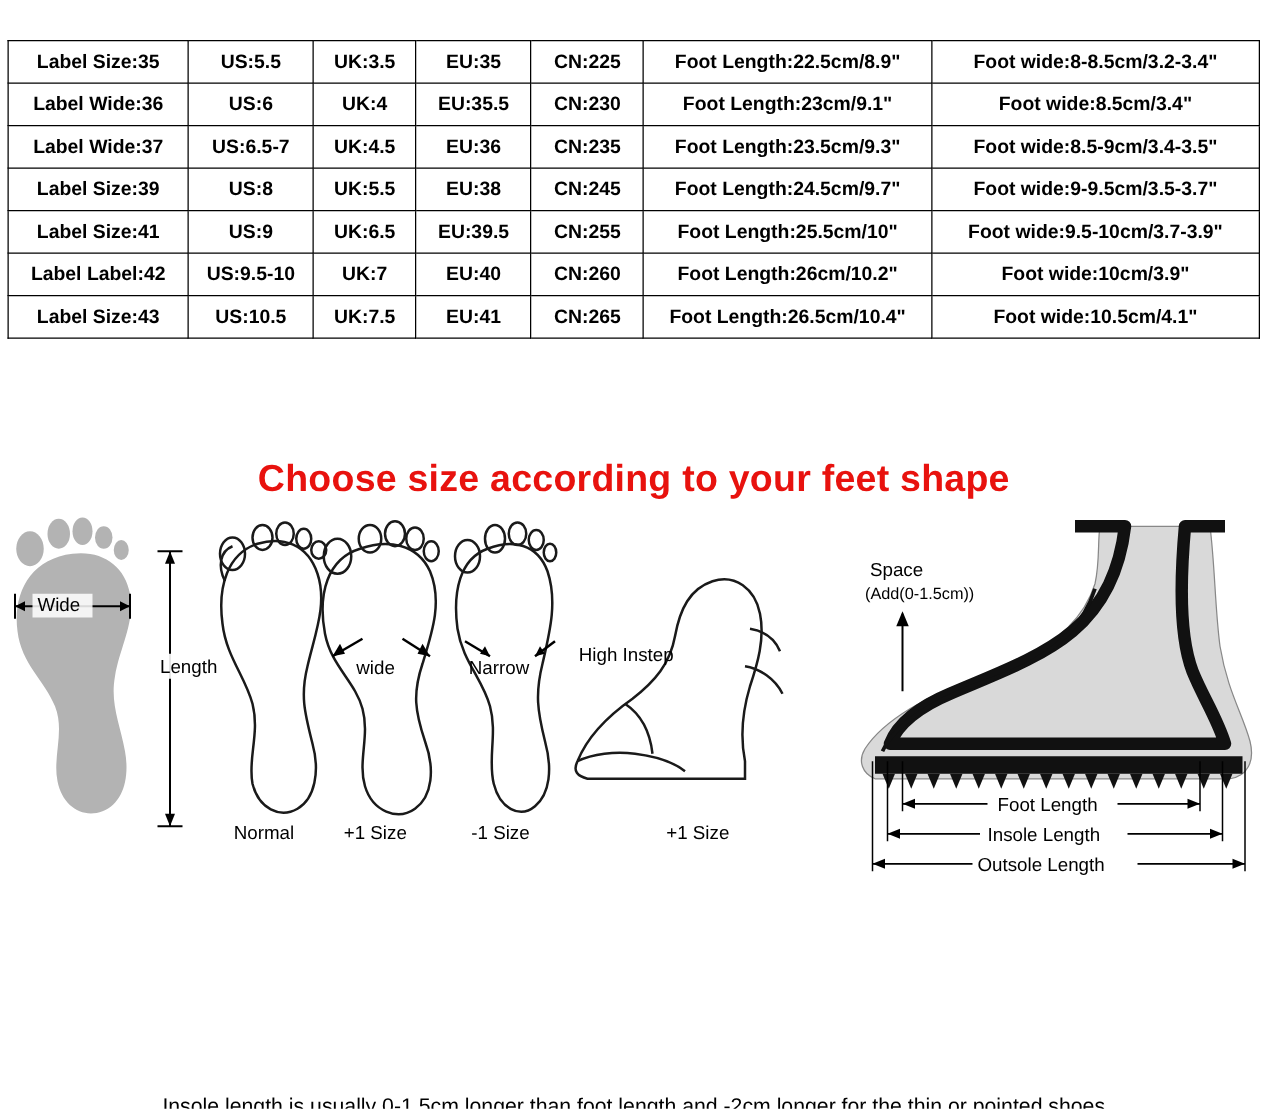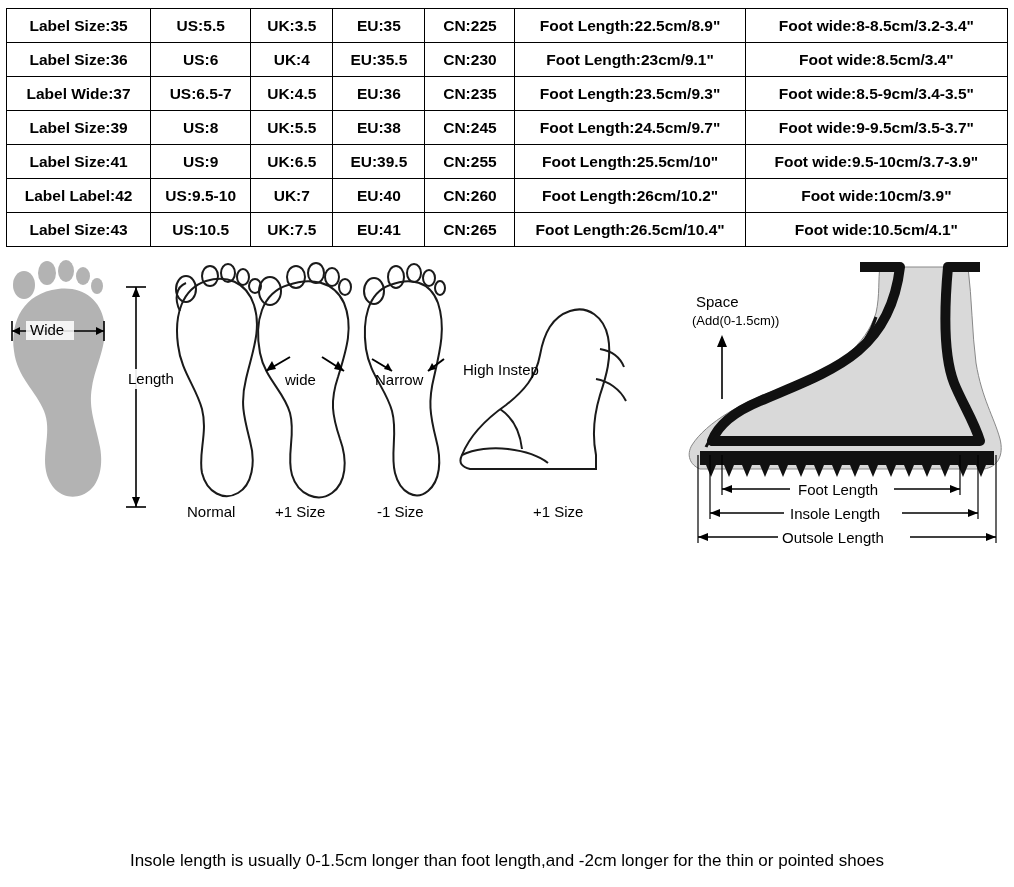--- a/index.html
+++ b/index.html
@@ -18,20 +18,21 @@
   #page {
     width: 1014px;
     height: 887px;
     position: relative;
   }
 
   
   .table-wrap {
     padding: 8px 6px 0 6px;
     box-sizing: border-box;
+    margin-top: 24px;
   }
   table.size-table {
     border-collapse: collapse;
     width: 1002px;
     table-layout: fixed;
   }
   table.size-table td {
     border: 1px solid #000000;
     height: 33px;
     text-align: center;
@@ -117,21 +118,21 @@
         <tr>
           <td>Label Size:35</td>
           <td>US:5.5</td>
           <td>UK:3.5</td>
           <td>EU:35</td>
           <td>CN:225</td>
           <td>Foot Length:22.5cm/8.9"</td>
           <td>Foot wide:8-8.5cm/3.2-3.4"</td>
         </tr>
         <tr>
-          <td>Label Size:36</td>
+          <td>Label Wide:36</td>
           <td>US:6</td>
           <td>UK:4</td>
           <td>EU:35.5</td>
           <td>CN:230</td>
           <td>Foot Length:23cm/9.1"</td>
           <td>Foot wide:8.5cm/3.4"</td>
         </tr>
         <tr>
           <td>Label Wide:37</td>
           <td>US:6.5-7</td>
@@ -174,20 +175,21 @@
           <td>UK:7.5</td>
           <td>EU:41</td>
           <td>CN:265</td>
           <td>Foot Length:26.5cm/10.4"</td>
           <td>Foot wide:10.5cm/4.1"</td>
         </tr>
       </tbody>
     </table>
   </div>
 
+  <div class="headline">Choose size according to your feet shape</div>
 
   <div class="diagram">
     <svg width="1014" height="300" viewBox="0 0 1014 300" xmlns="http://www.w3.org/2000/svg">
 
       <g>
 
         <path d="M58 30 C 24 34, 10 62, 14 92 C 17 118, 36 132, 44 152 C 52 172, 42 192, 46 212 C 50 232, 66 242, 82 236 C 98 230, 104 210, 100 188 C 96 166, 88 150, 92 128 C 96 104, 108 86, 104 62 C 100 40, 82 27, 58 30 Z" fill="#b3b3b3" stroke="none"></path>
 
         <ellipse cx="24" cy="26" rx="11" ry="14" fill="#b3b3b3"></ellipse>
         <ellipse cx="47" cy="14" rx="9" ry="12" fill="#b3b3b3"></ellipse>

